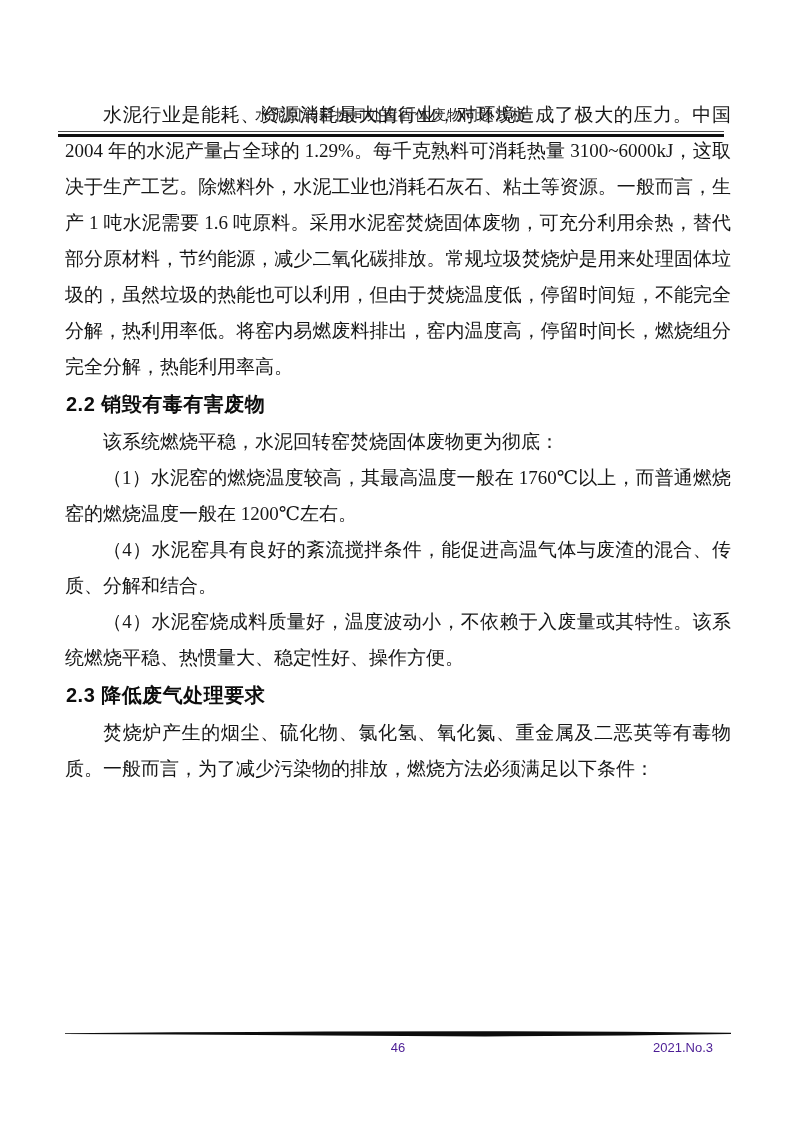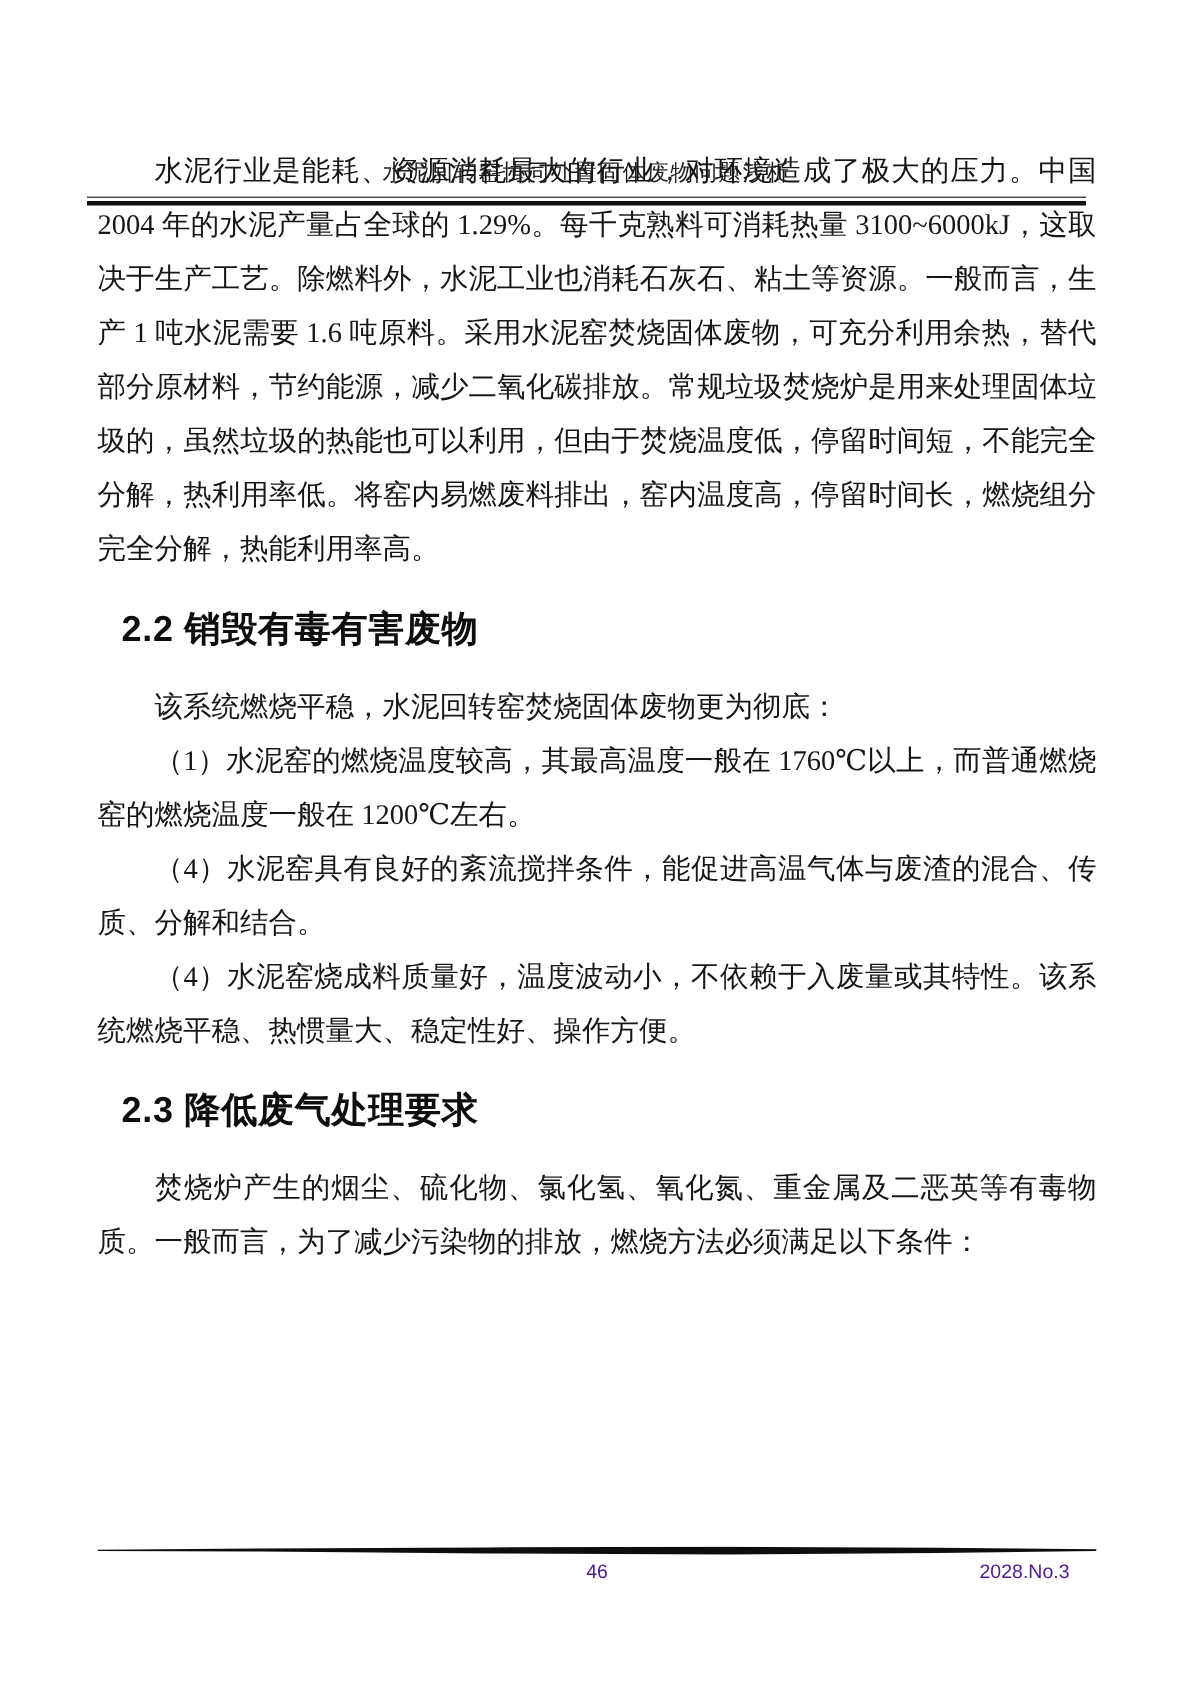--- a/index.html
+++ b/index.html
@@ -38,24 +38,24 @@
     width: 666px;
     font-size: 19px;
     line-height: 36px;
     text-align: justify;
   }
   .para {
     margin: 0;
     text-indent: 2em;
   }
   .sec-heading {
-    margin: 16px;
+    margin: 1px;
     font-family: "Liberation Sans", "DejaVu Sans", sans-serif;
     font-weight: bold;
-    font-size: 24px;
+    font-size: 20px;
     line-height: 37px;
     letter-spacing: 0.5px;
     color: #0e0e0e;
     text-align: left;
   }
   
   .footer {
     position: absolute;
     top: 1031px;
     left: 65px;
@@ -93,17 +93,17 @@
     <h2 class="sec-heading">2.3 降低废气处理要求</h2>
     <p class="para">焚烧炉产生的烟尘、硫化物、氯化氢、氧化氮、重金属及二恶英等有毒物质。一般而言，为了减少污染物的排放，燃烧方法必须满足以下条件：</p>
   </div>
 
   <div class="footer">
     <svg class="footer-rule-svg" viewBox="0 0 666 6" preserveAspectRatio="none">
       <polygon fill="#0d0d0d" points="0,2.2 110,1.3 260,0.6 420,0.2 560,0.8 666,1.8 666,3.0 560,4.4 420,5.4 260,4.6 110,3.4 0,3.0"></polygon>
     </svg>
     <div class="footer-row">
       <div class="page-num">46</div>
-      <div class="issue">2028.No.3</div>
+      <div class="issue">2021.No.3</div>
     </div>
   </div>
 
 </div>
 
 </body></html>

